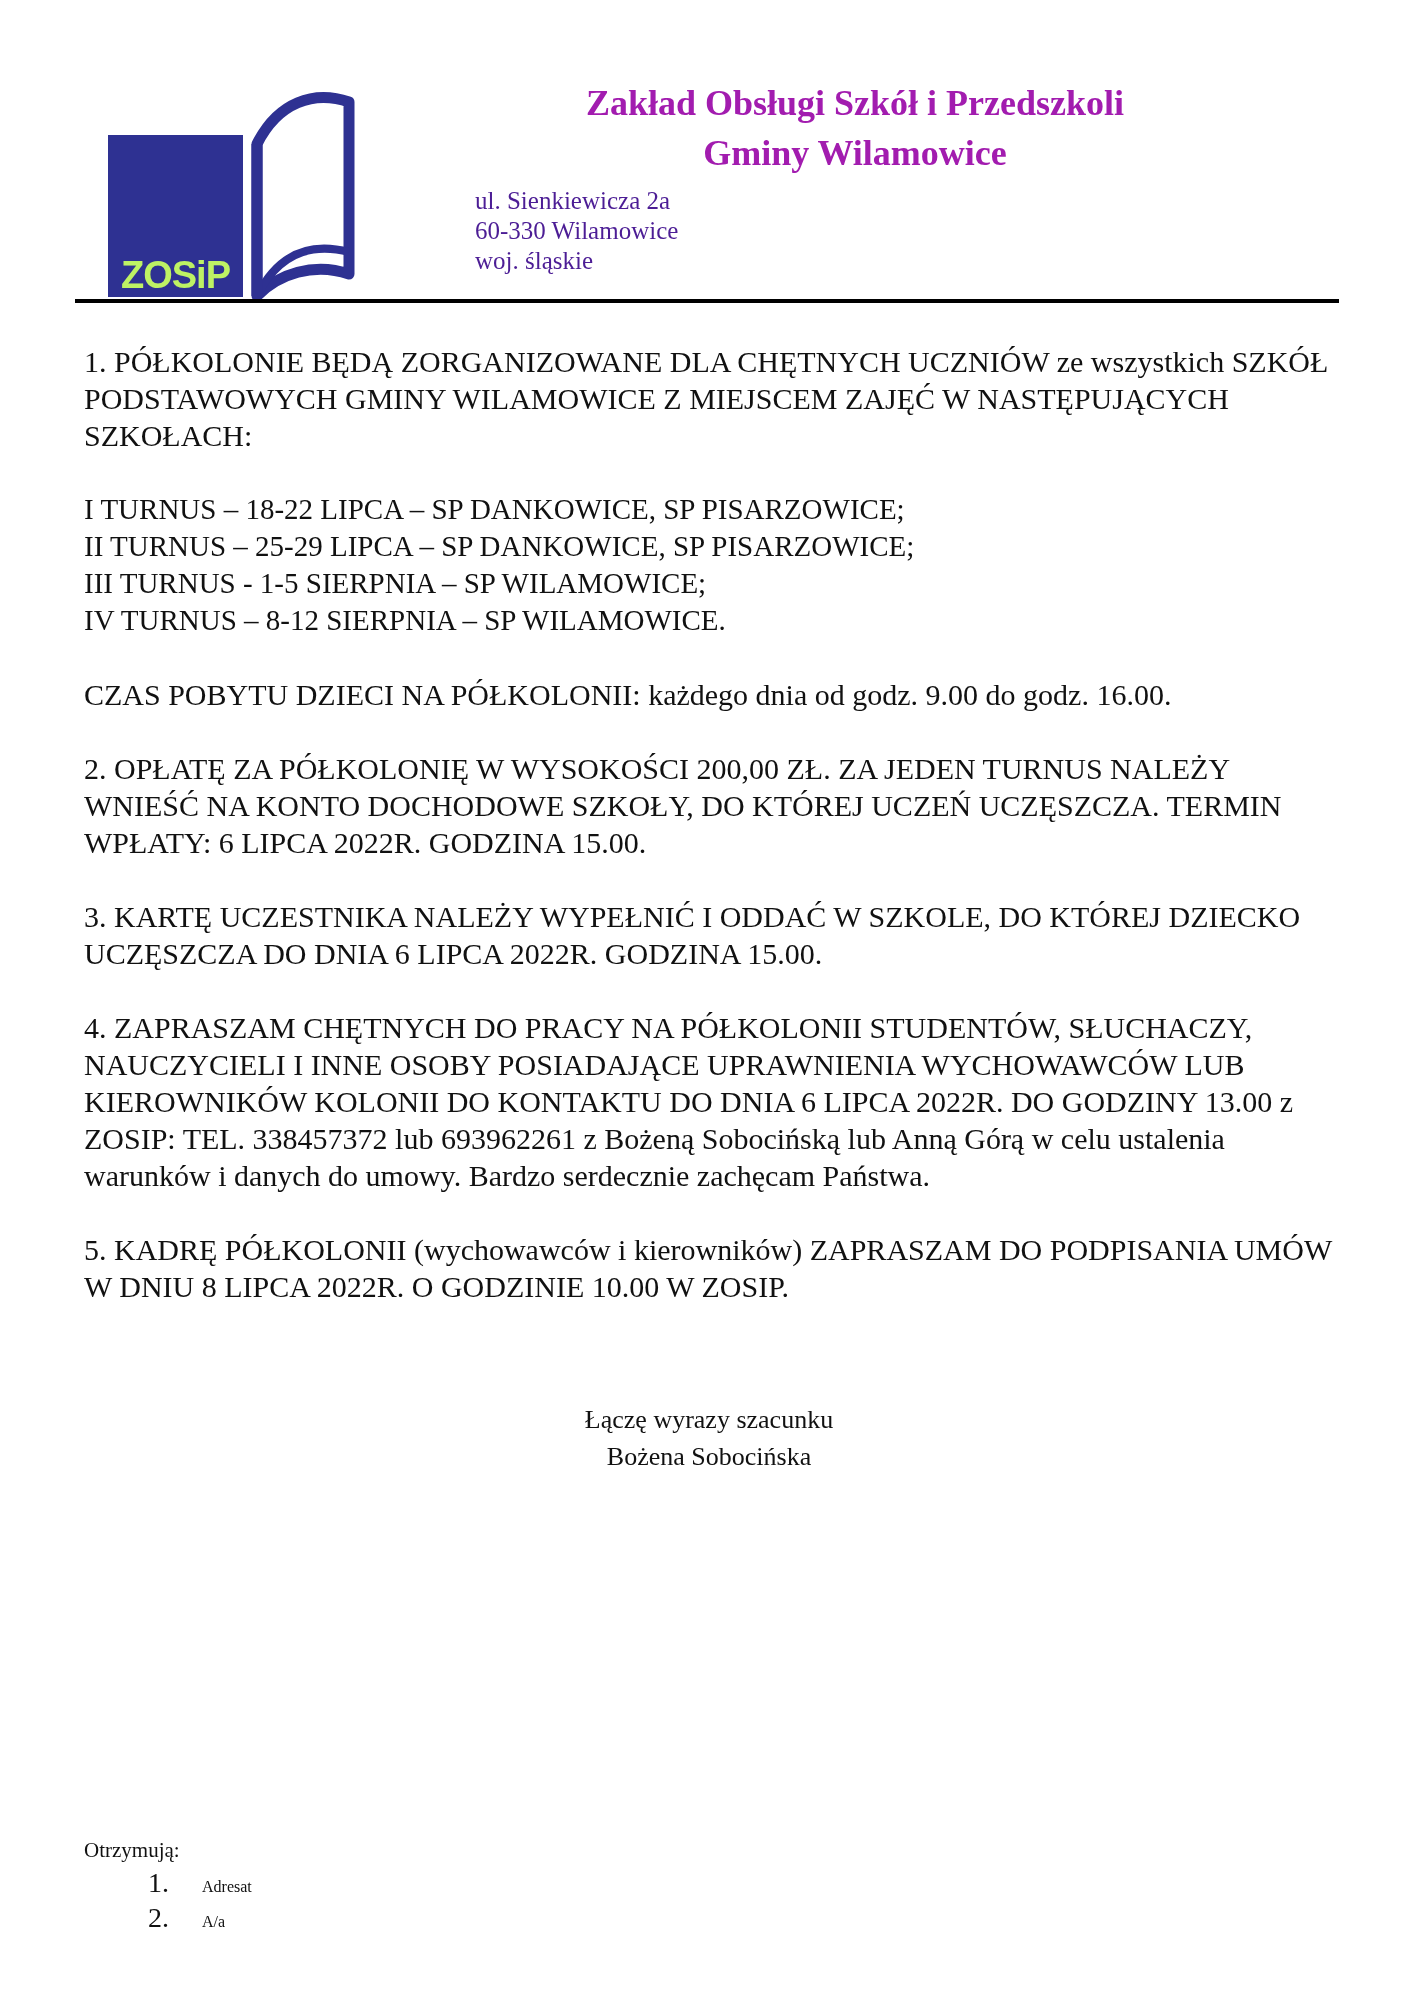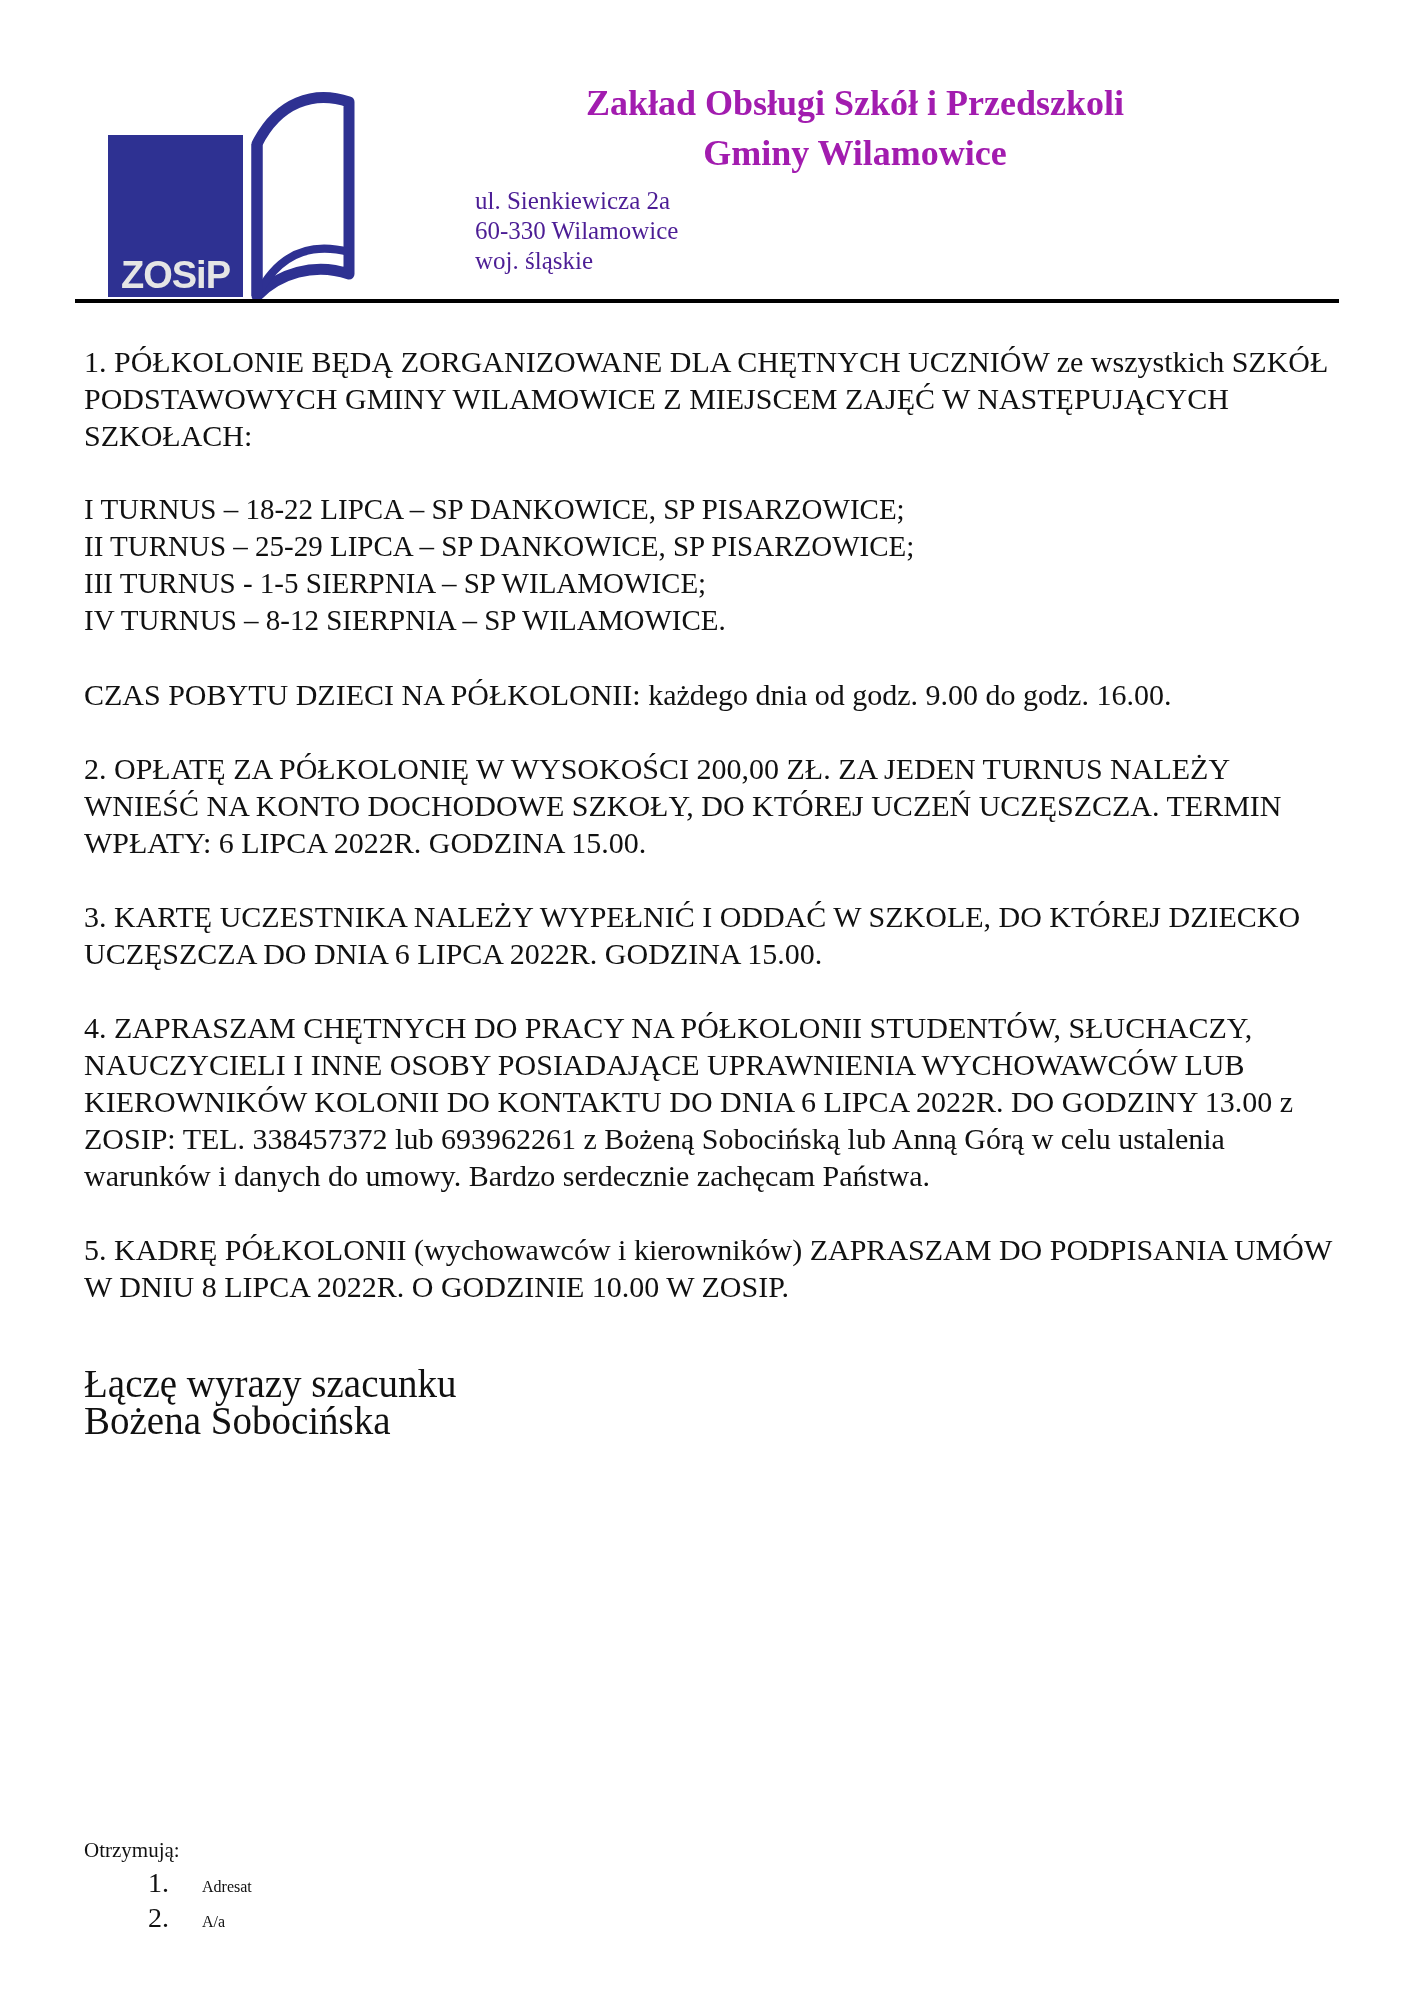--- a/index.html
+++ b/index.html
@@ -14,21 +14,21 @@
   
   .header{position:absolute;top:0;left:0;width:100%;height:306px;}
   .logo-square{
     position:absolute;left:108px;top:135px;width:135px;height:162px;
     background:#2e3192;
     display:flex;align-items:flex-end;justify-content:center;
   }
   .logo-square .logo-text{
     font-family:"Liberation Sans", sans-serif;
     font-weight:bold;font-size:38px;line-height:1;
-    letter-spacing:-1px;color:#e5e5e5;padding-bottom:3px;
+    letter-spacing:-1px;color:#bef264;padding-bottom:3px;
   }
   .logo-book{position:absolute;left:248px;top:86px;width:108px;height:214px;}
   .org-title{
     position:absolute;left:360px;top:78px;width:990px;
     text-align:center;font-weight:bold;font-size:36px;line-height:50px;
     color:#a21caf;
   }
   .hdr-cols{position:absolute;top:186px;font-size:25px;line-height:30px;color:#4c1d95;}
   .hdr-address{left:475px;}
   .hdr-contact{left:895px;}
@@ -39,21 +39,21 @@
   }
   
   .content{position:absolute;left:84px;top:306px;width:1250px;}
   .announce{
     margin-top:74px;
     color:#c2262c;font-weight:bold;font-size:33px;line-height:42px;
   }
   .announce .ann-line{text-decoration:underline;text-underline-offset:5px;text-decoration-thickness:3px;}
   .para{font-size:30px;line-height:37px;margin-top:37px;white-space:pre-line;}
   .turnus-block{margin-top:37px;font-size:29px;line-height:37px;}
-  .closing{margin-top:60px;font-size:39px;line-height:37px;}
+  .closing{margin-top:96px;font-size:26px;line-height:37px;text-align:center;}
   
   .footer{position:absolute;left:84px;top:1838px;font-size:21px;color:#111;}
   .footer-label{font-size:21px;}
   .footer-list{margin-top:4px;margin-left:64px;}
   .footer-item{display:flex;align-items:baseline;margin-top:3px;}
   .footer-num{font-size:28px;width:36px;}
   .footer-text{font-size:16px;margin-left:18px;}
 </style>
 </head>
 <body>

